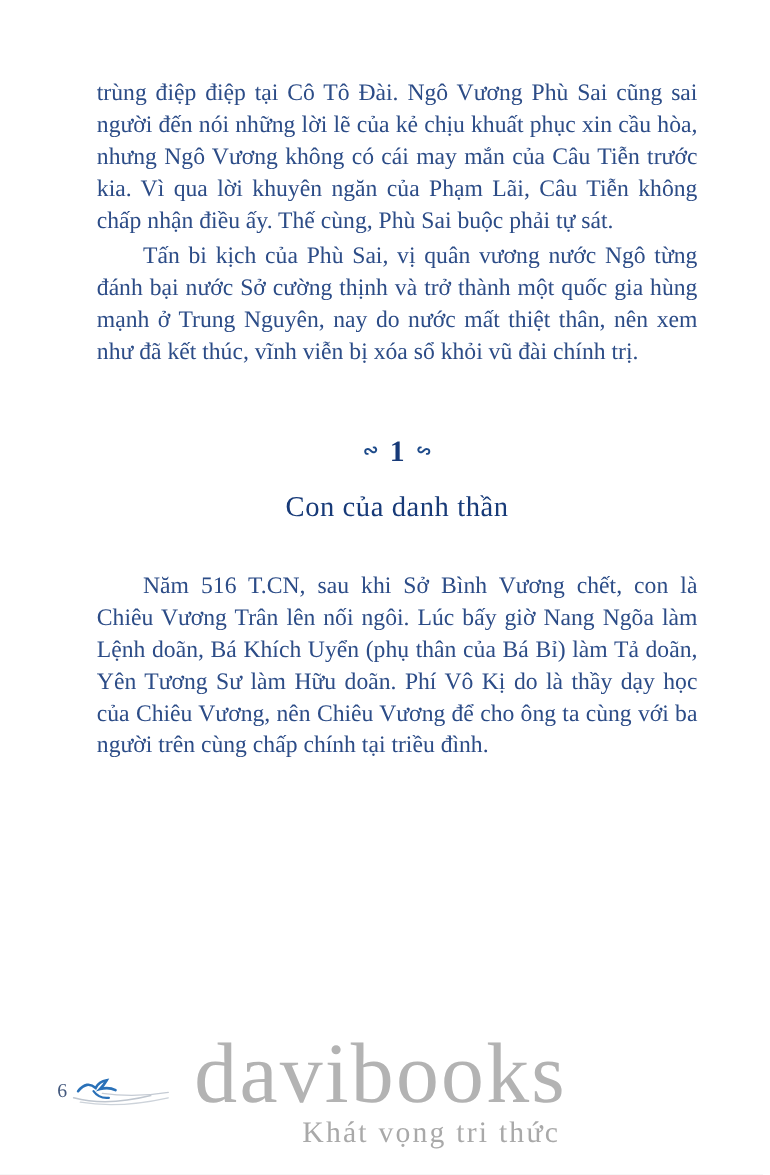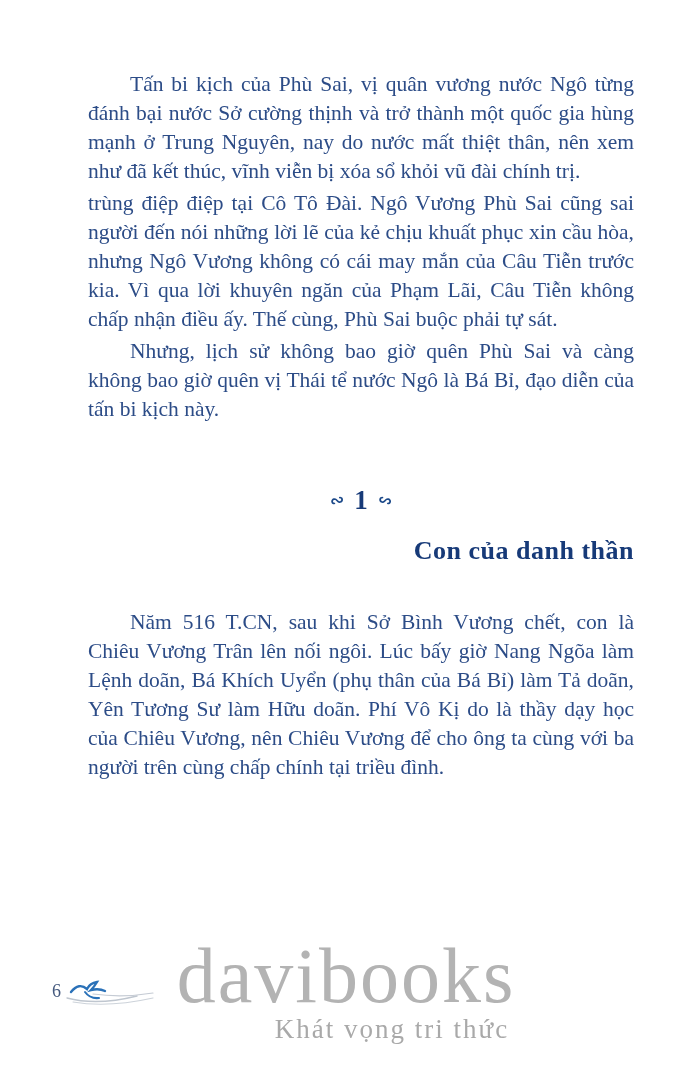--- a/index.html
+++ b/index.html
@@ -50,23 +50,22 @@
     font-size: 17px;
     color: #1d4a8a;
     transform: rotate(-12deg);
   }
   .orn.flip {
     transform: scaleX(-1) rotate(-12deg);
   }
   .chapter-title {
     margin: 14px 0 0 0;
     font-size: 26px;
-    font-weight: bold;
+    font-weight: normal;
     letter-spacing: 0.5px;
-    text-align: right;
   }
 
   .footer { position: absolute; left: 0; top: 0; width: 100%; height: 100%; pointer-events: none; }
   .pagenum-group {
     position: absolute;
     left: 52px;
     top: 976px;
     display: flex;
     align-items: center;
     gap: 2px;
@@ -99,23 +98,22 @@
     color: #a9a9a9;
     transform: translateX(42px);
   }
 </style>
 </head>
 <body>
 
 <div class="page">
 
   <main class="text-block">
+    <p class="para no-indent">trùng điệp điệp tại Cô Tô Đài. Ngô Vương Phù Sai cũng sai người đến nói những lời lẽ của kẻ chịu khuất phục xin cầu hòa, nhưng Ngô Vương không có cái may mắn của Câu Tiễn trước kia. Vì qua lời khuyên ngăn của Phạm Lãi, Câu Tiễn không chấp nhận điều ấy. Thế cùng, Phù Sai buộc phải tự sát.</p>
     <p class="para">Tấn bi kịch của Phù Sai, vị quân vương nước Ngô từng đánh bại nước Sở cường thịnh và trở thành một quốc gia hùng mạnh ở Trung Nguyên, nay do nước mất thiệt thân, nên xem như đã kết thúc, vĩnh viễn bị xóa sổ khỏi vũ đài chính trị.</p>
-    <p class="para no-indent">trùng điệp điệp tại Cô Tô Đài. Ngô Vương Phù Sai cũng sai người đến nói những lời lẽ của kẻ chịu khuất phục xin cầu hòa, nhưng Ngô Vương không có cái may mắn của Câu Tiễn trước kia. Vì qua lời khuyên ngăn của Phạm Lãi, Câu Tiễn không chấp nhận điều ấy. Thế cùng, Phù Sai buộc phải tự sát.</p>
-    <p class="para">Nhưng, lịch sử không bao giờ quên Phù Sai và càng không bao giờ quên vị Thái tể nước Ngô là Bá Bỉ, đạo diễn của tấn bi kịch này.</p>
 
     <div class="chapter-head">
       <div class="chapter-number-row">
         <span class="orn">∾</span>
         <span class="chapter-number">1</span>
         <span class="orn flip">∾</span>
       </div>
       <h1 class="chapter-title">Con của danh thần</h1>
     </div>
 

